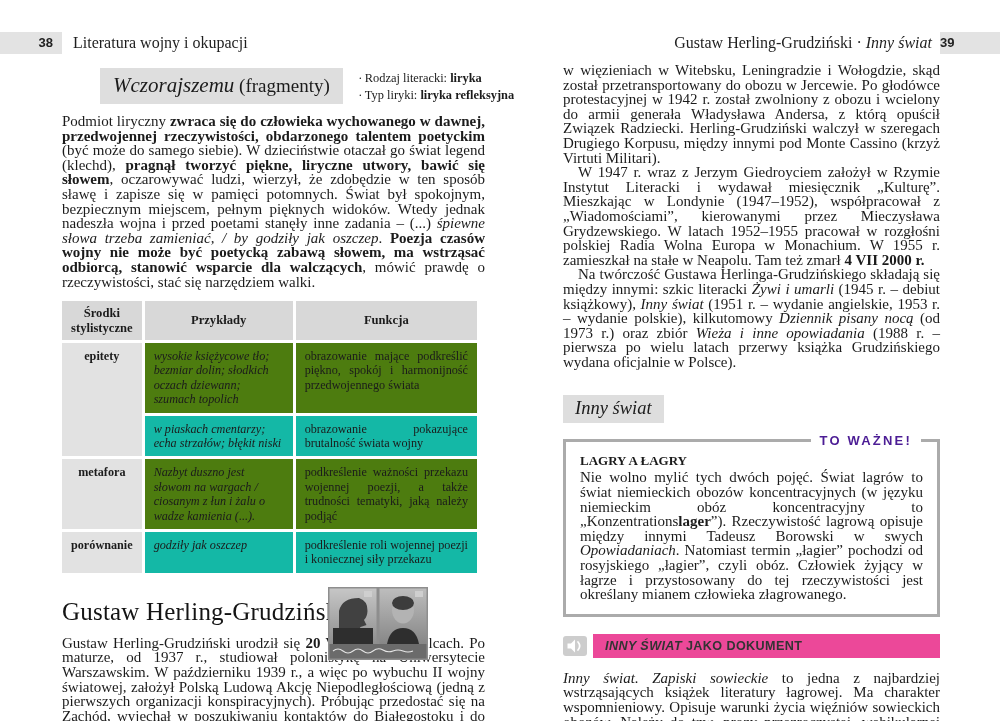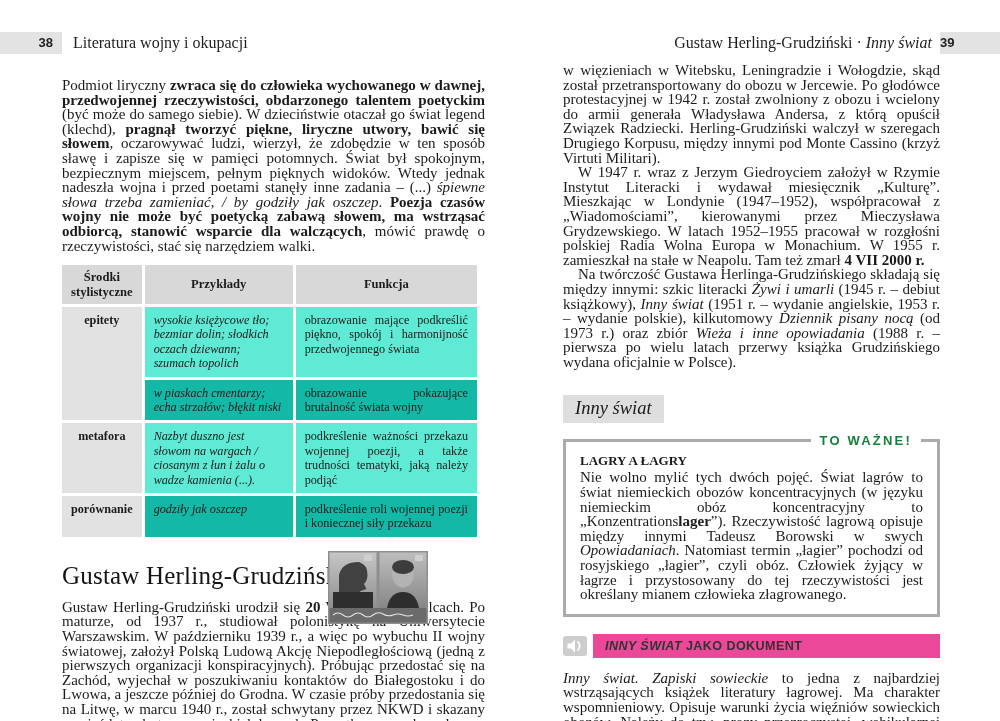--- a/index.html
+++ b/index.html
@@ -38,58 +38,67 @@
 
   
   table.devices { border-collapse:separate; border-spacing:3px; margin-top:9px; margin-left:-3px;
                   width:421px; font-size:12.2px; line-height:14.4px; }
   table.devices th { background:#d8d8d8; font-weight:bold; text-align:center; vertical-align:middle;
                      padding:5px 6px; font-size:12.6px; }
   table.devices td { padding:6px 9px; vertical-align:top; }
   td.device { background:#e2e2e2; font-weight:bold; text-align:center; vertical-align:middle; width:72px; }
   td.example { font-style:italic; width:148px; text-align:left; }
   td.fn { text-align:justify; }
-  tr.shade td.example, tr.shade td.fn { background:#5eead4; }
+  tr.shade td.example, tr.shade td.fn { background:#4d7c0f; }
   tr.plain td.example, tr.plain td.fn { background:#14b8a6; }
 
   
   .author-section { position:relative; margin-top:22px; }
   .author-heading { font-size:25px; font-weight:normal; letter-spacing:0.2px; color:#141414; }
   .bio-row { display:flex; align-items:center; margin-top:13px; width:376px; }
   .band { background:#ec4899; height:21px; line-height:21px; flex:1; margin-left:6px;
           font-family:"Liberation Sans", sans-serif; font-weight:bold; font-size:12.3px;
           letter-spacing:0.4px; color:#333; padding-left:12px; }
   .mugshot { position:absolute; left:266px; top:-11px; width:100px; height:73px; }
   .bio-para { margin-top:10px; }
 
   
   .section-title-box { display:inline-block; background:#dedede; padding:3px 12px 4px;
                        font-style:italic; font-size:18.5px; margin-top:26px; }
   .important-box { position:relative; border:3px solid #ababab; margin-top:16px;
                    padding:11px 14px 12px; }
   .important-label { position:absolute; top:-10px; right:16px; background:#ffffff; padding:0 9px;
                      font-family:"Liberation Sans", sans-serif; font-weight:bold; font-size:13px;
-                     letter-spacing:2.2px; color:#15803d; line-height:17px; }
+                     letter-spacing:2.2px; color:#4c1d95; line-height:17px; }
   .important-box h4 { font-size:13px; font-weight:bold; margin-bottom:1px; }
   .doc-row { display:flex; align-items:center; margin-top:17px; }
   .doc-row .band { height:24px; line-height:24px; font-size:12.6px; }
   .final-para { margin-top:13px; }
 </style>
 </head>
 <body>
 
 <div class="spread">
 
   <div class="hdr-bar left">
     <span>38</span>
   </div>
   <div class="hdr-title left">Literatura wojny i okupacji</div>
 
   <div class="lp-col">
 
+    <div class="title-row">
+      <div class="work-title-box">
+        <span class="main">Wczorajszemu</span><span class="suffix"> (fragmenty)</span>
+      </div>
+      <div class="meta-list">
+        <div class="meta-item"><span class="dot">·</span><span>Rodzaj literacki: </span><span class="b">liryka</span></div>
+        <div class="meta-item"><span class="dot">·</span><span>Typ liryki: </span><span class="b">liryka refleksyjna</span></div>
+      </div>
+    </div>
 
     <p class="body" style="margin-top:10px"><span>Podmiot liryczny </span><span class="b">zwraca się do człowieka wychowanego w dawnej, przedwojennej rzeczywistości, obdarzonego talentem poetyckim</span><span> (być może do samego siebie). W dzieciństwie otaczał go świat legend (klechd), </span><span class="b">pragnął tworzyć piękne, liryczne utwory, bawić się słowem</span><span>, oczarowywać ludzi, wierzył, że zdobędzie w ten sposób sławę i zapisze się w pamięci potomnych. Świat był spokojnym, bezpiecznym miejscem, pełnym pięknych widoków. Wtedy jednak nadeszła wojna i przed poetami stanęły inne zadania – (...) </span><span class="i">śpiewne słowa trzeba zamieniać, / by godziły jak oszczep</span><span>. </span><span class="b">Poezja czasów wojny nie może być poetycką zabawą słowem, ma wstrząsać odbiorcą, stanowić wsparcie dla walczących</span><span>, mówić prawdę o rzeczywistości, stać się narzędziem walki.</span></p>
 
     <table class="devices">
       <thead>
         <tr>
           <th>Środki stylistyczne</th>
           <th>Przykłady</th>
           <th>Funkcja</th>
         </tr>

